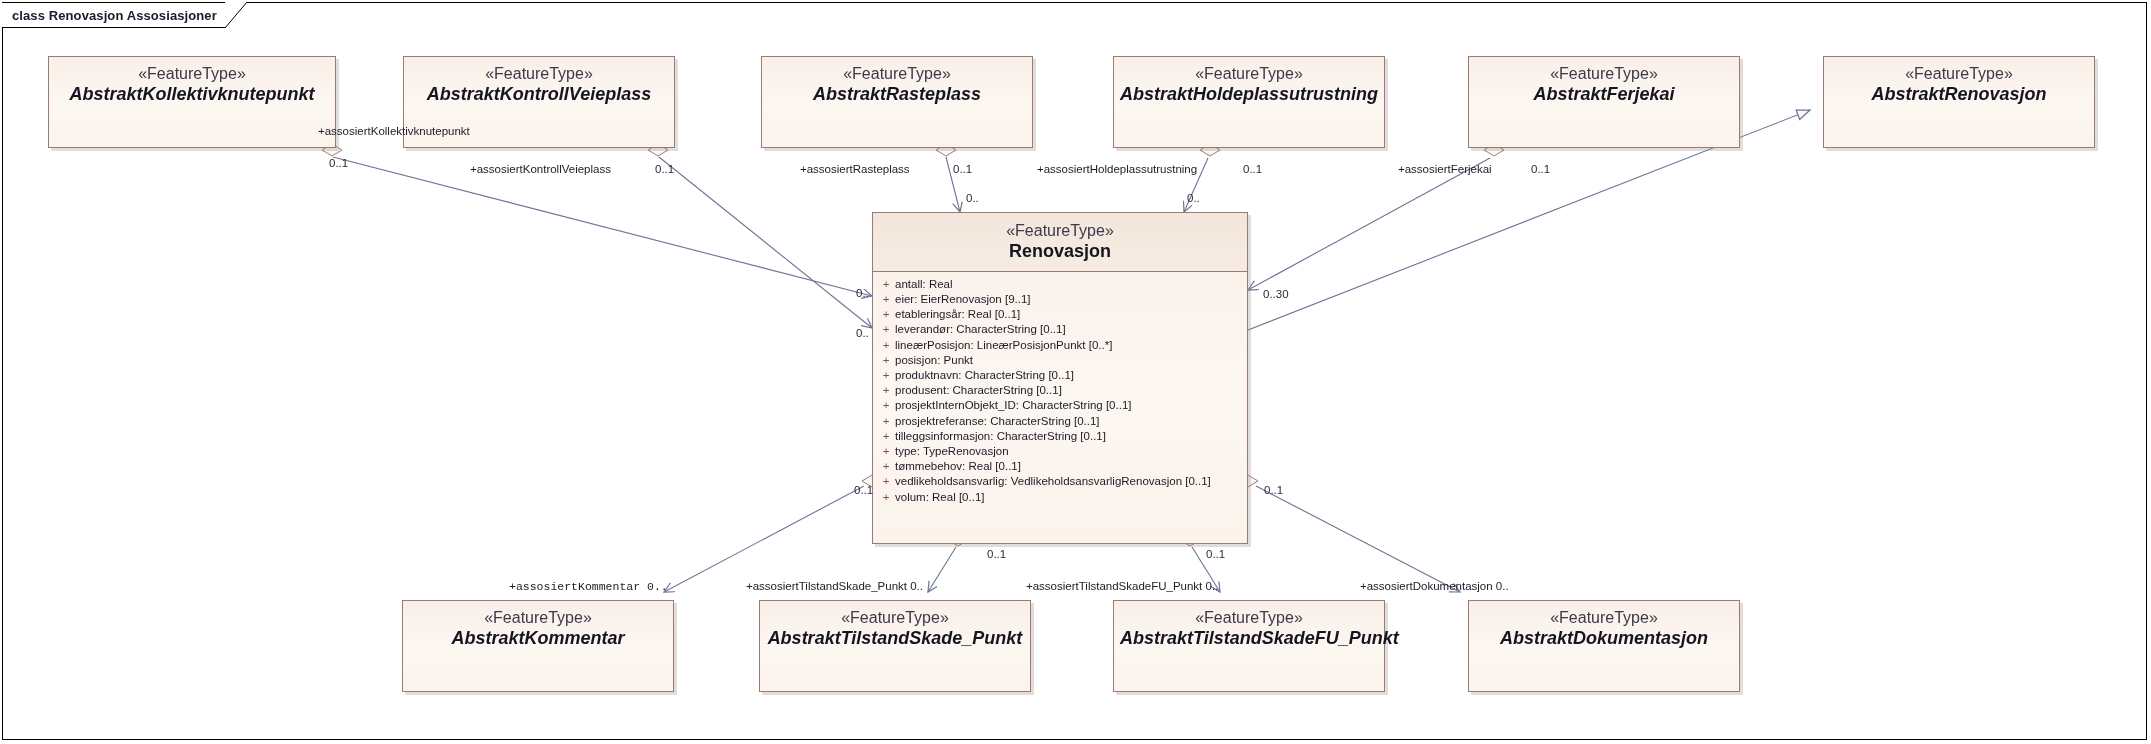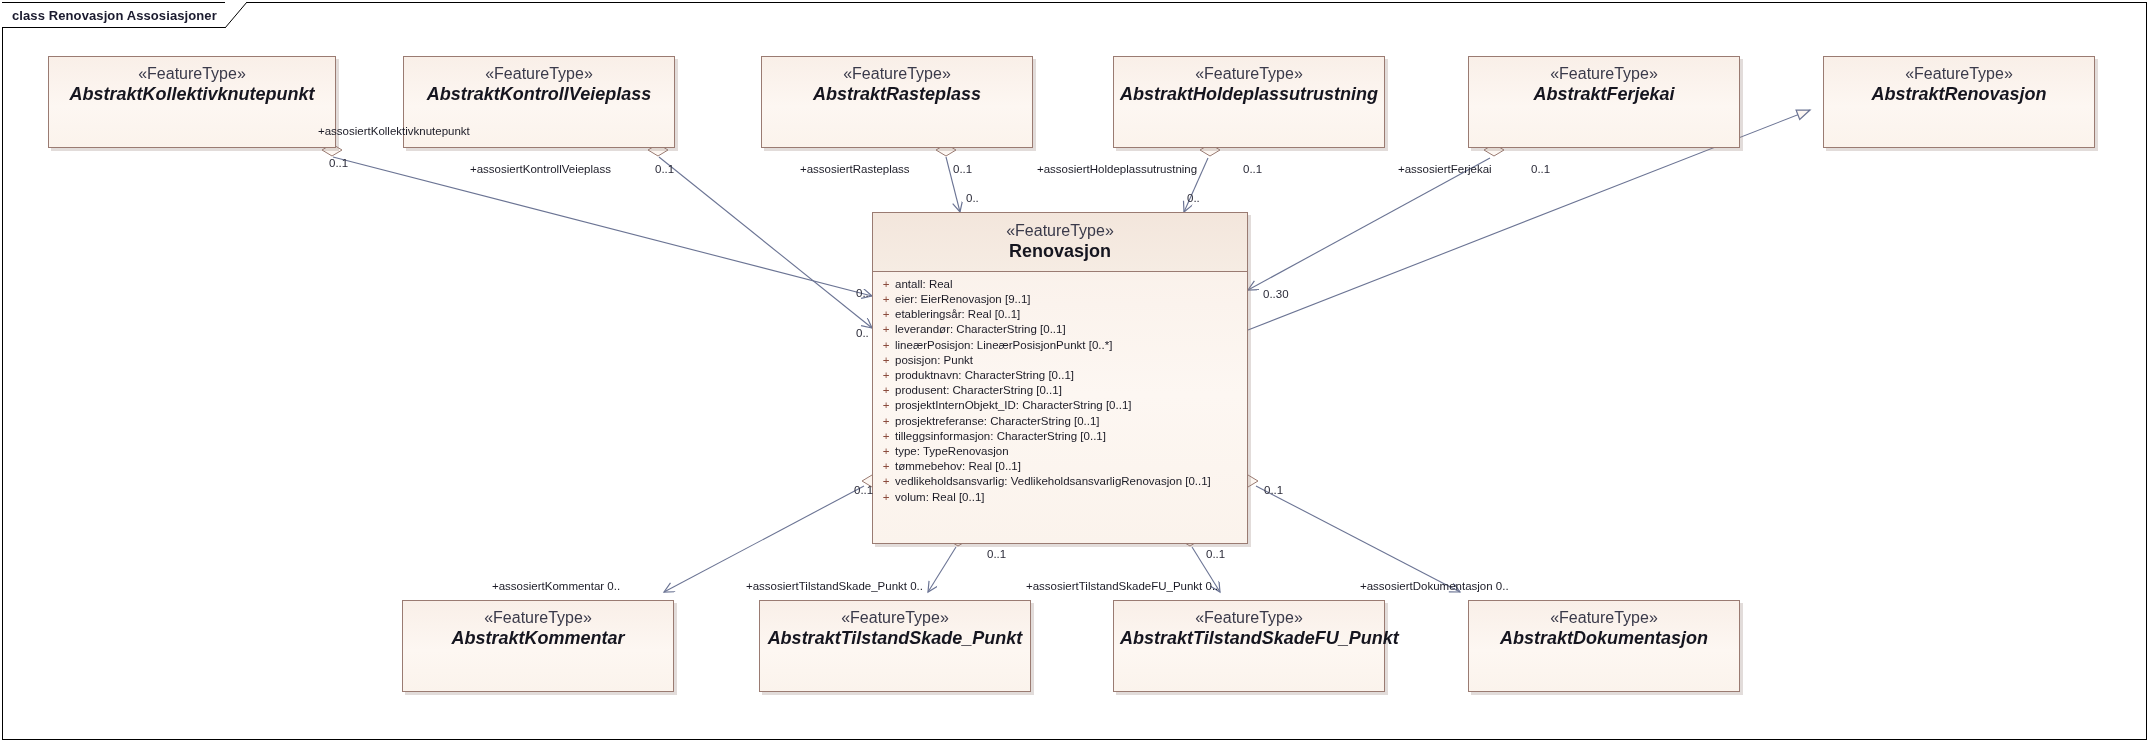--- a/index.html
+++ b/index.html
@@ -375,18 +375,18 @@
   <div class="edge-label mult" style="left:845px; top:287px;">0..</div>
   <div class="edge-label mult" style="left:845px; top:327px;">0..</div>
 
   <div class="edge-label mult" style="left:1252px; top:288px;">0..30</div>
 
   <div class="edge-label mult" style="left:843px; top:484px;">0..1</div>
   <div class="edge-label mult" style="left:976px; top:548px;">0..1</div>
   <div class="edge-label mult" style="left:1195px; top:548px;">0..1</div>
   <div class="edge-label mult" style="left:1253px; top:484px;">0..1</div>
 
-  <div class="edge-label" style="left:492px; top:580px;">+assosiertKommentar 0..</div>
+  <div class="edge-label" style="left:509px; top:580px;font-family:Liberation Mono, monospace;">+assosiertKommentar 0..</div>
   <div class="edge-label" style="left:746px; top:580px;">+assosiertTilstandSkade_Punkt 0..</div>
   <div class="edge-label" style="left:1026px; top:580px;">+assosiertTilstandSkadeFU_Punkt 0..</div>
   <div class="edge-label" style="left:1360px; top:580px;">+assosiertDokumentasjon 0..</div>
 
 </div>
 
 </body></html>

